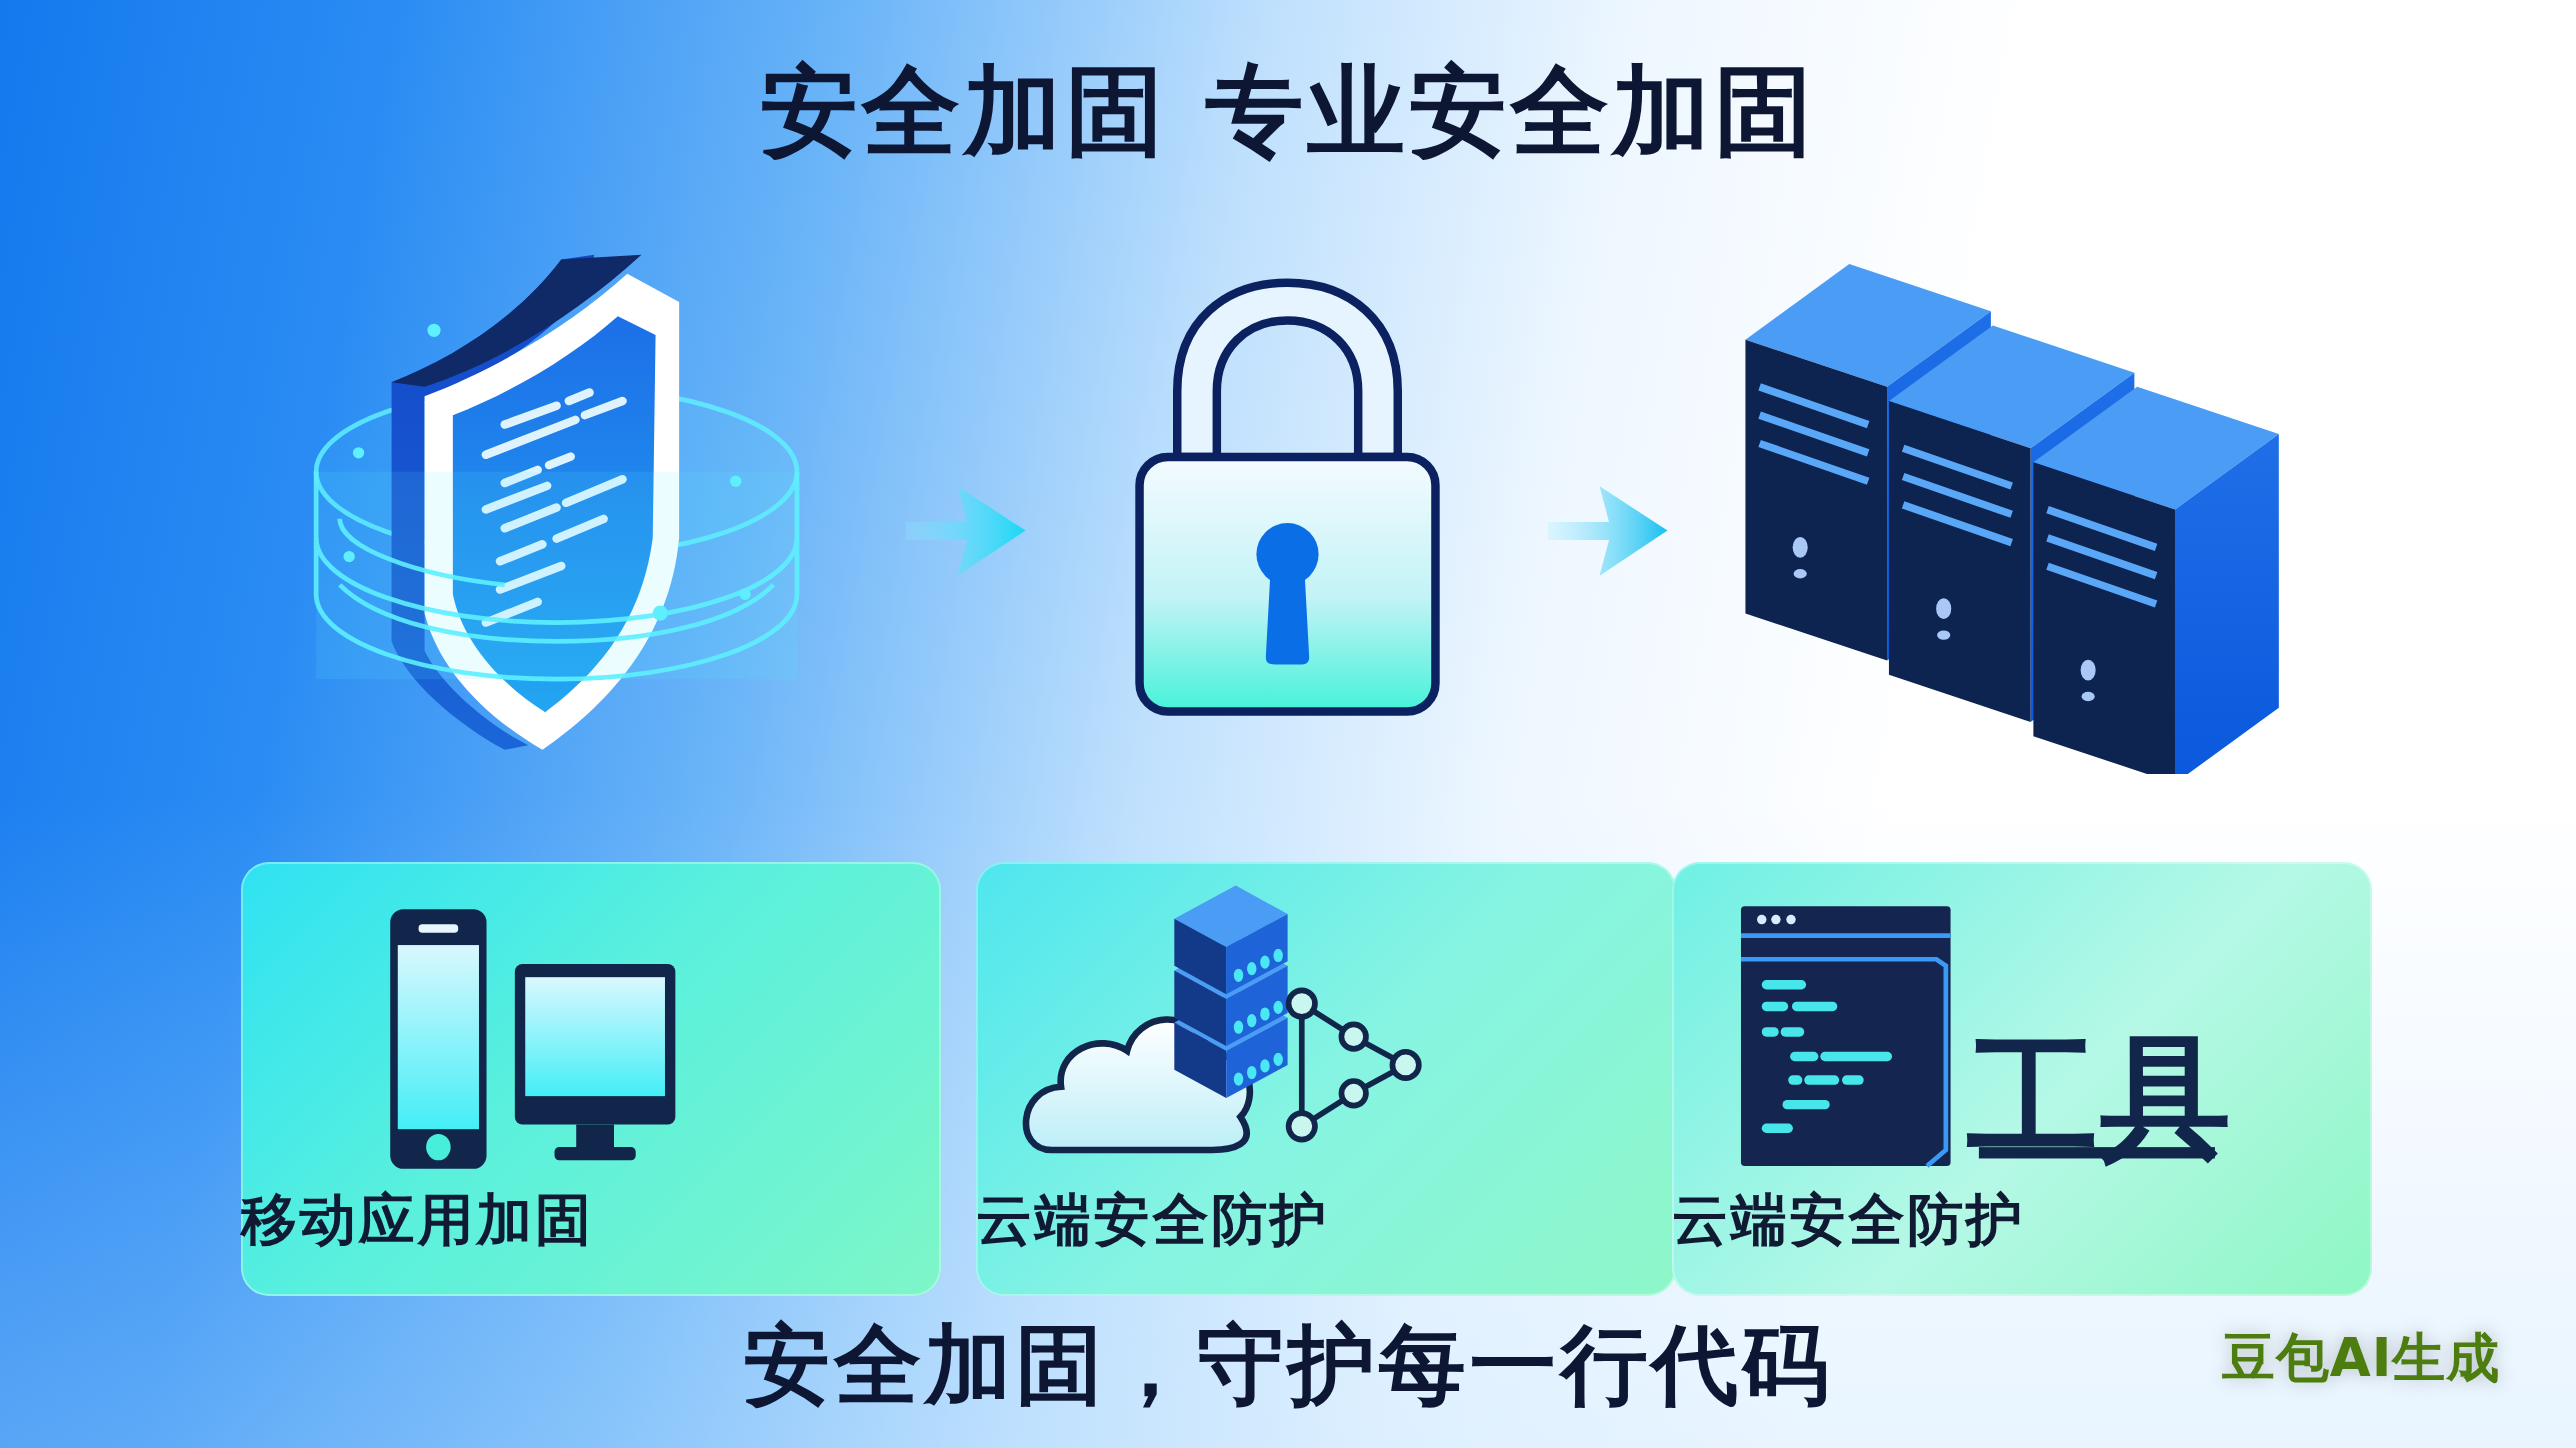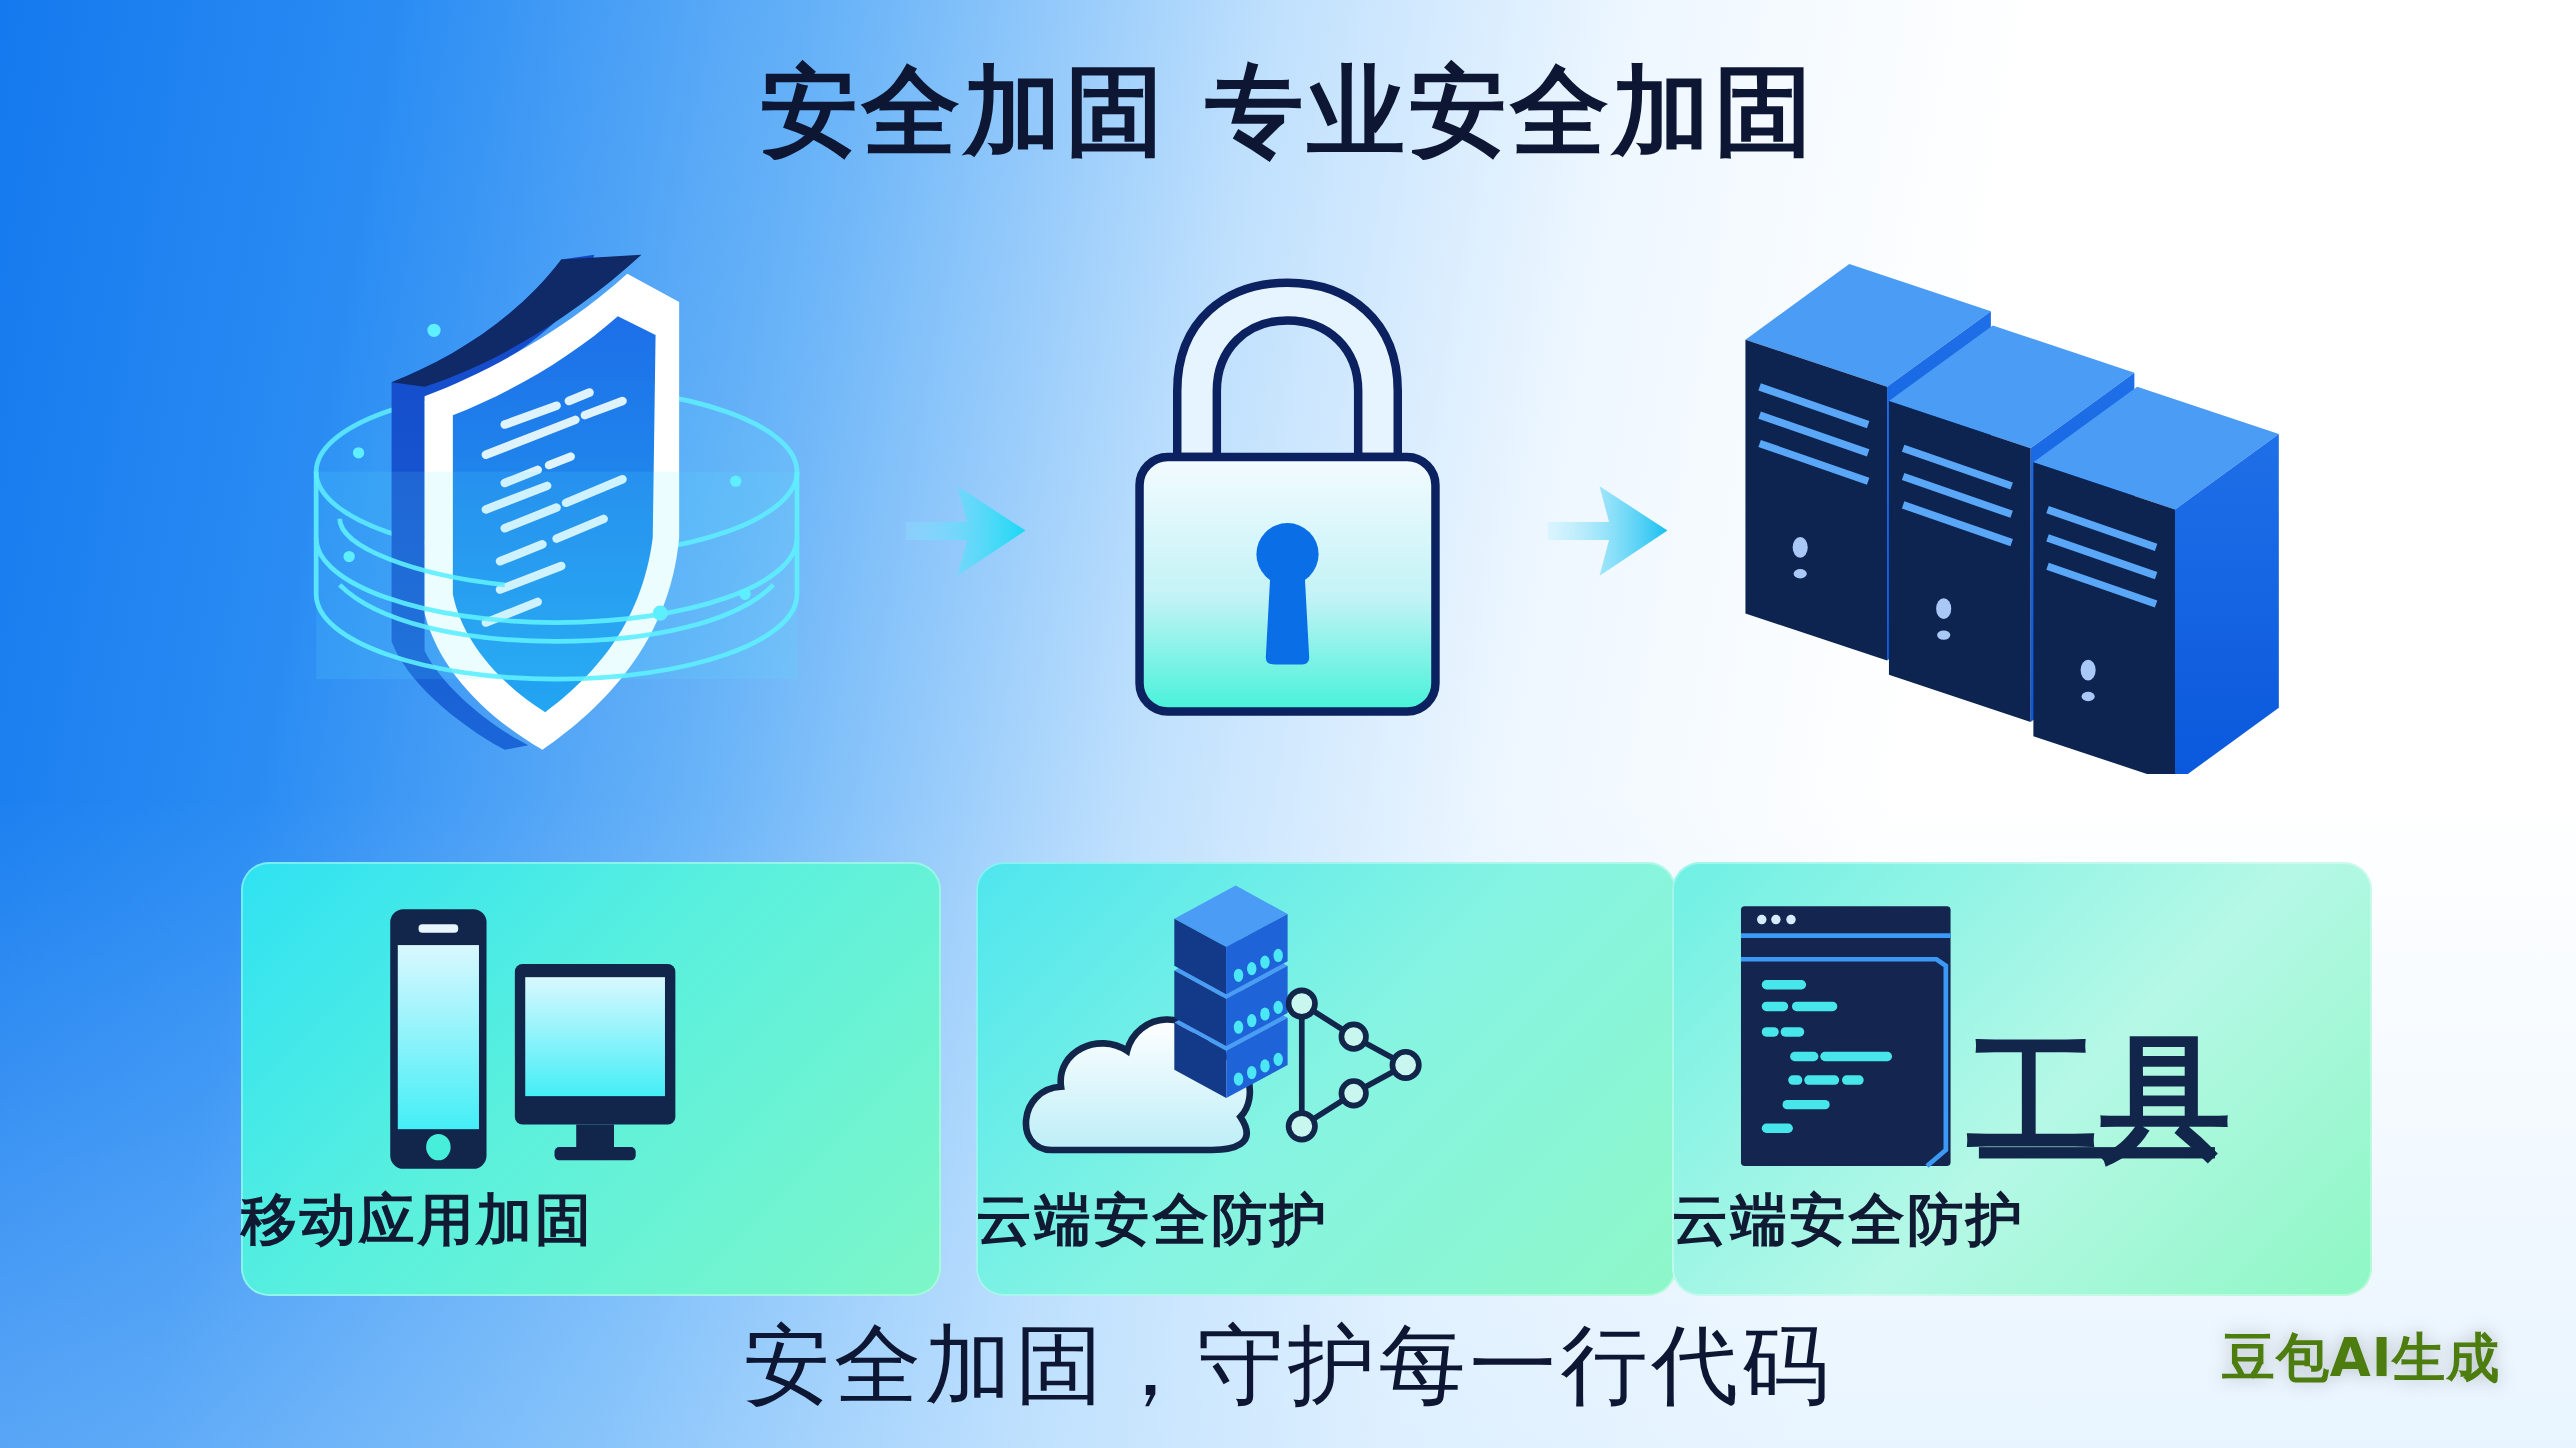--- a/index.html
+++ b/index.html
@@ -12,21 +12,21 @@
     position: absolute; inset: 0;
     background: linear-gradient(180deg, rgba(255,255,255,0) 0%, rgba(255,255,255,0) 55%, rgba(190,225,255,0.35) 100%);
     pointer-events: none;
   }
   .title {
     position: absolute; left: 0; right: 0; top: 47px; text-align: center;
     font-size: 98px; font-weight: bold; color: #0d1633; letter-spacing: 3.8px;
   }
   .tagline {
     position: absolute; left: 0; right: 0; top: 1307px; text-align: center;
-    font-size: 87px; font-weight: normal; color: #0d1633; letter-spacing: 3.8px;
+    font-size: 87px; font-weight: bold; color: #0d1633; letter-spacing: 3.8px;
   }
   .watermark {
     position: absolute; left: 2222px; top: 1323px;
     font-size: 53px; font-weight: bold; color: #4d7c0f; letter-spacing: 0.9px;
     text-shadow: 0 0 17px rgba(120,120,120,0.45);
   }
   .hero { position: absolute; }
   .arrow { position: absolute; }
   .card {
     position: absolute; top: 835px; width: 700px; height: 434px; border-radius: 28px;

